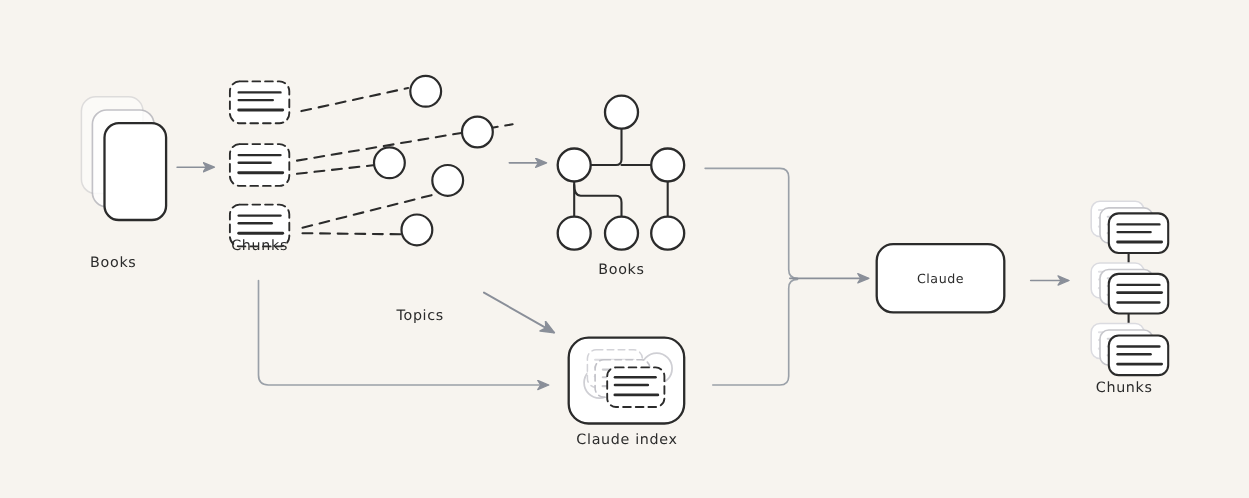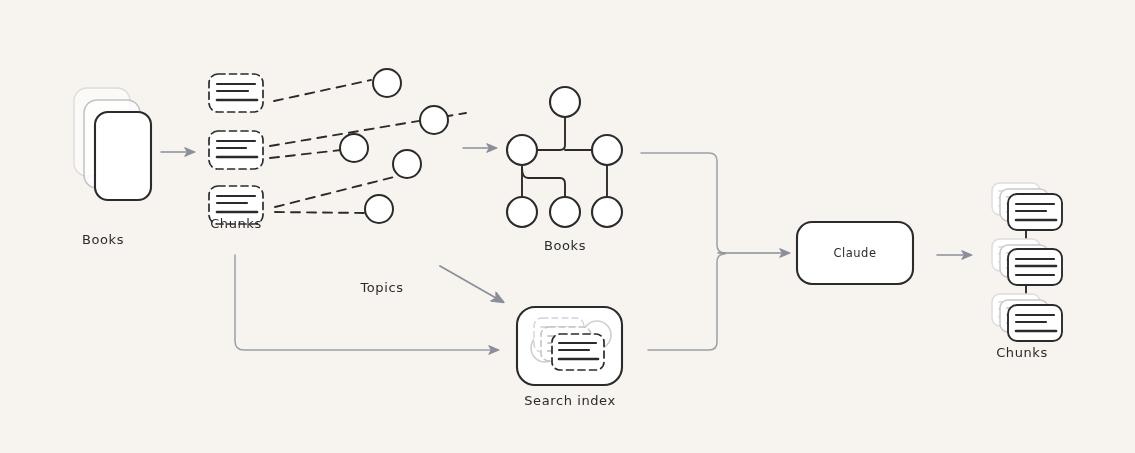--- a/index.html
+++ b/index.html
@@ -231,16 +231,16 @@
           <line x1="1016" y1="331" x2="1056" y2="331" stroke="#2b2b2b" stroke-width="2.6" stroke-linecap="round"></line>
         </g>
       </g>
     </g>
   </svg>
 
   <div class="stage-label" style="left:103px; top:232px;">Books</div>
   <div class="stage-label" style="left:236px; top:216px;">Chunks</div>
   <div class="stage-label" style="left:382px; top:232px;margin-top:48px;">Topics</div>
   <div class="stage-label" style="left:565px; top:238px;">Books</div>
-  <div class="stage-label" style="left:570px; top:393px;">Search index</div>
+  <div class="stage-label" style="left:570px; top:393px;">Claude index</div>
   <div class="stage-label" style="left:1022px; top:345px;">Chunks</div>
 
 </div>
 
 </body></html>

